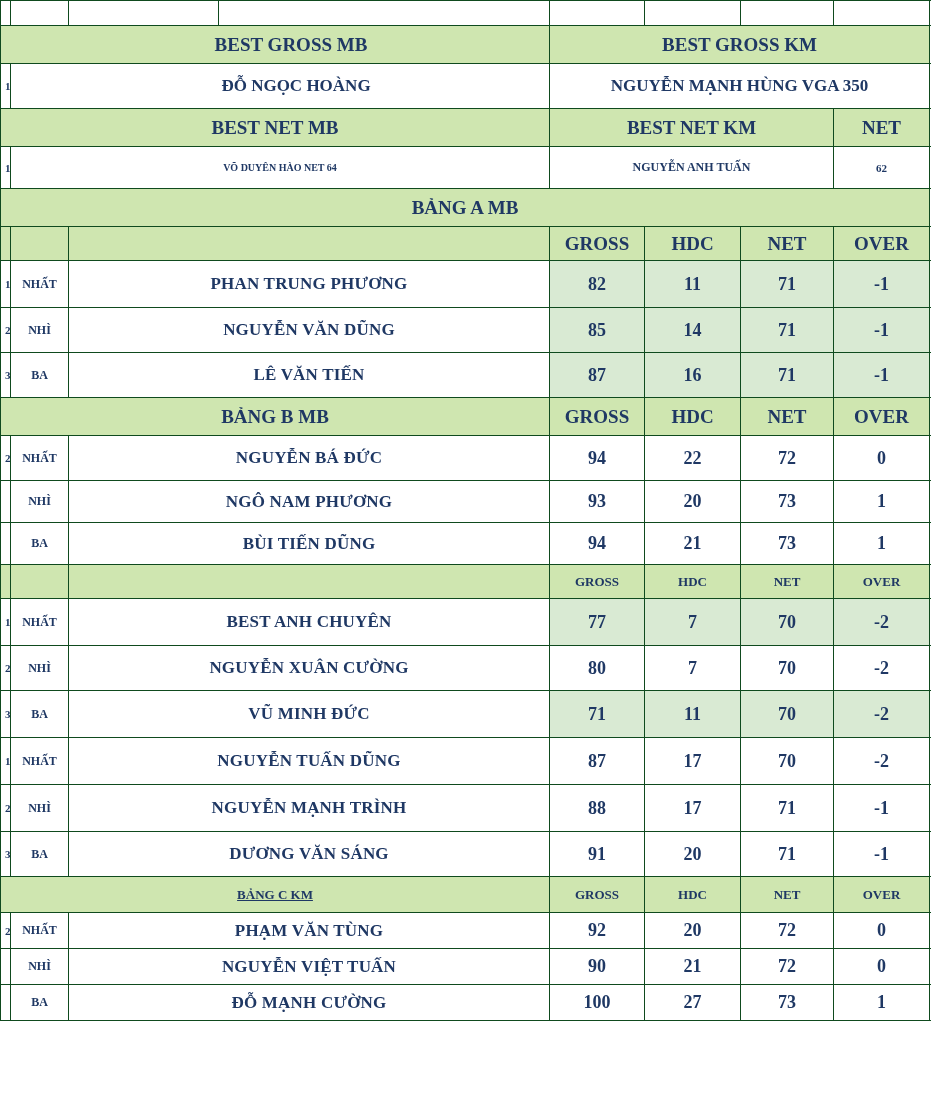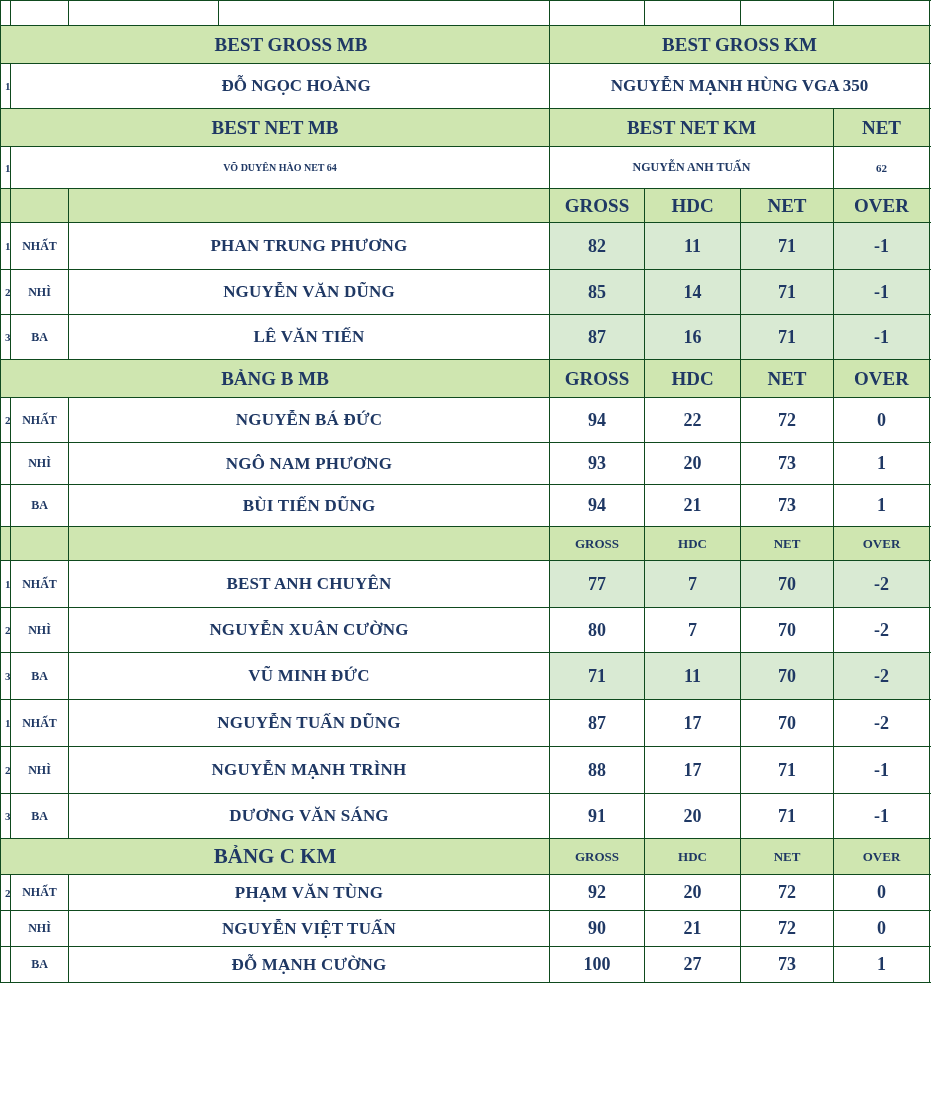--- a/index.html
+++ b/index.html
@@ -105,20 +105,24 @@
     <td class="edge"></td>
   </tr>
   <tr class="h41">
     <td class="white rank">1</td>
     <td class="white" colspan="3" style="font-size:10px;margin-left:12px;">VÕ DUYÊN HÀO  NET 64</td>
     <td class="white" colspan="3" style="font-size:12px;margin-top:12px;">NGUYỄN ANH TUẤN</td>
     <td class="white" style="font-size:11px;margin-top:47px;">62</td>
     <td class="edge"></td>
   </tr>
 
+  <tr class="h37">
+    <td colspan="8" style="background:#cfe6b0;font-size:19px;">BẢNG A MB</td>
+    <td class="edge"></td>
+  </tr>
   <tr class="h33">
     <td style="background:#cfe6b0;"></td>
     <td style="background:#cfe6b0;"></td>
     <td colspan="2" style="background:#cfe6b0;"></td>
     <td style="background:#cfe6b0;font-size:19px;">GROSS</td>
     <td style="background:#cfe6b0;font-size:19px;">HDC</td>
     <td style="background:#cfe6b0;font-size:19px;">NET</td>
     <td style="background:#cfe6b0;font-size:19px;">OVER</td>
     <td class="edge"></td>
   </tr>
@@ -258,21 +262,21 @@
     <td class="white namesm">BA</td>
     <td class="white name" colspan="2">DƯƠNG VĂN SÁNG</td>
     <td class="white num">91</td>
     <td class="white num">20</td>
     <td class="white num">71</td>
     <td class="white num">-1</td>
     <td class="edge"></td>
   </tr>
 
   <tr class="h35">
-    <td colspan="4" style="background:#cfe6b0;font-size:21px;">BẢNG C KM</td>
+    <td colspan="4" style="background:#cfe6b0;font-size:13px;text-decoration:underline;">BẢNG C KM</td>
     <td style="background:#cfe6b0;font-size:13px;">GROSS</td>
     <td style="background:#cfe6b0;font-size:13px;">HDC</td>
     <td style="background:#cfe6b0;font-size:13px;">NET</td>
     <td style="background:#cfe6b0;font-size:13px;">OVER</td>
     <td class="edge"></td>
   </tr>
   <tr class="h35">
     <td class="white rank">2</td>
     <td class="white namesm">NHẤT</td>
     <td class="white name" colspan="2">PHẠM VĂN TÙNG</td>

